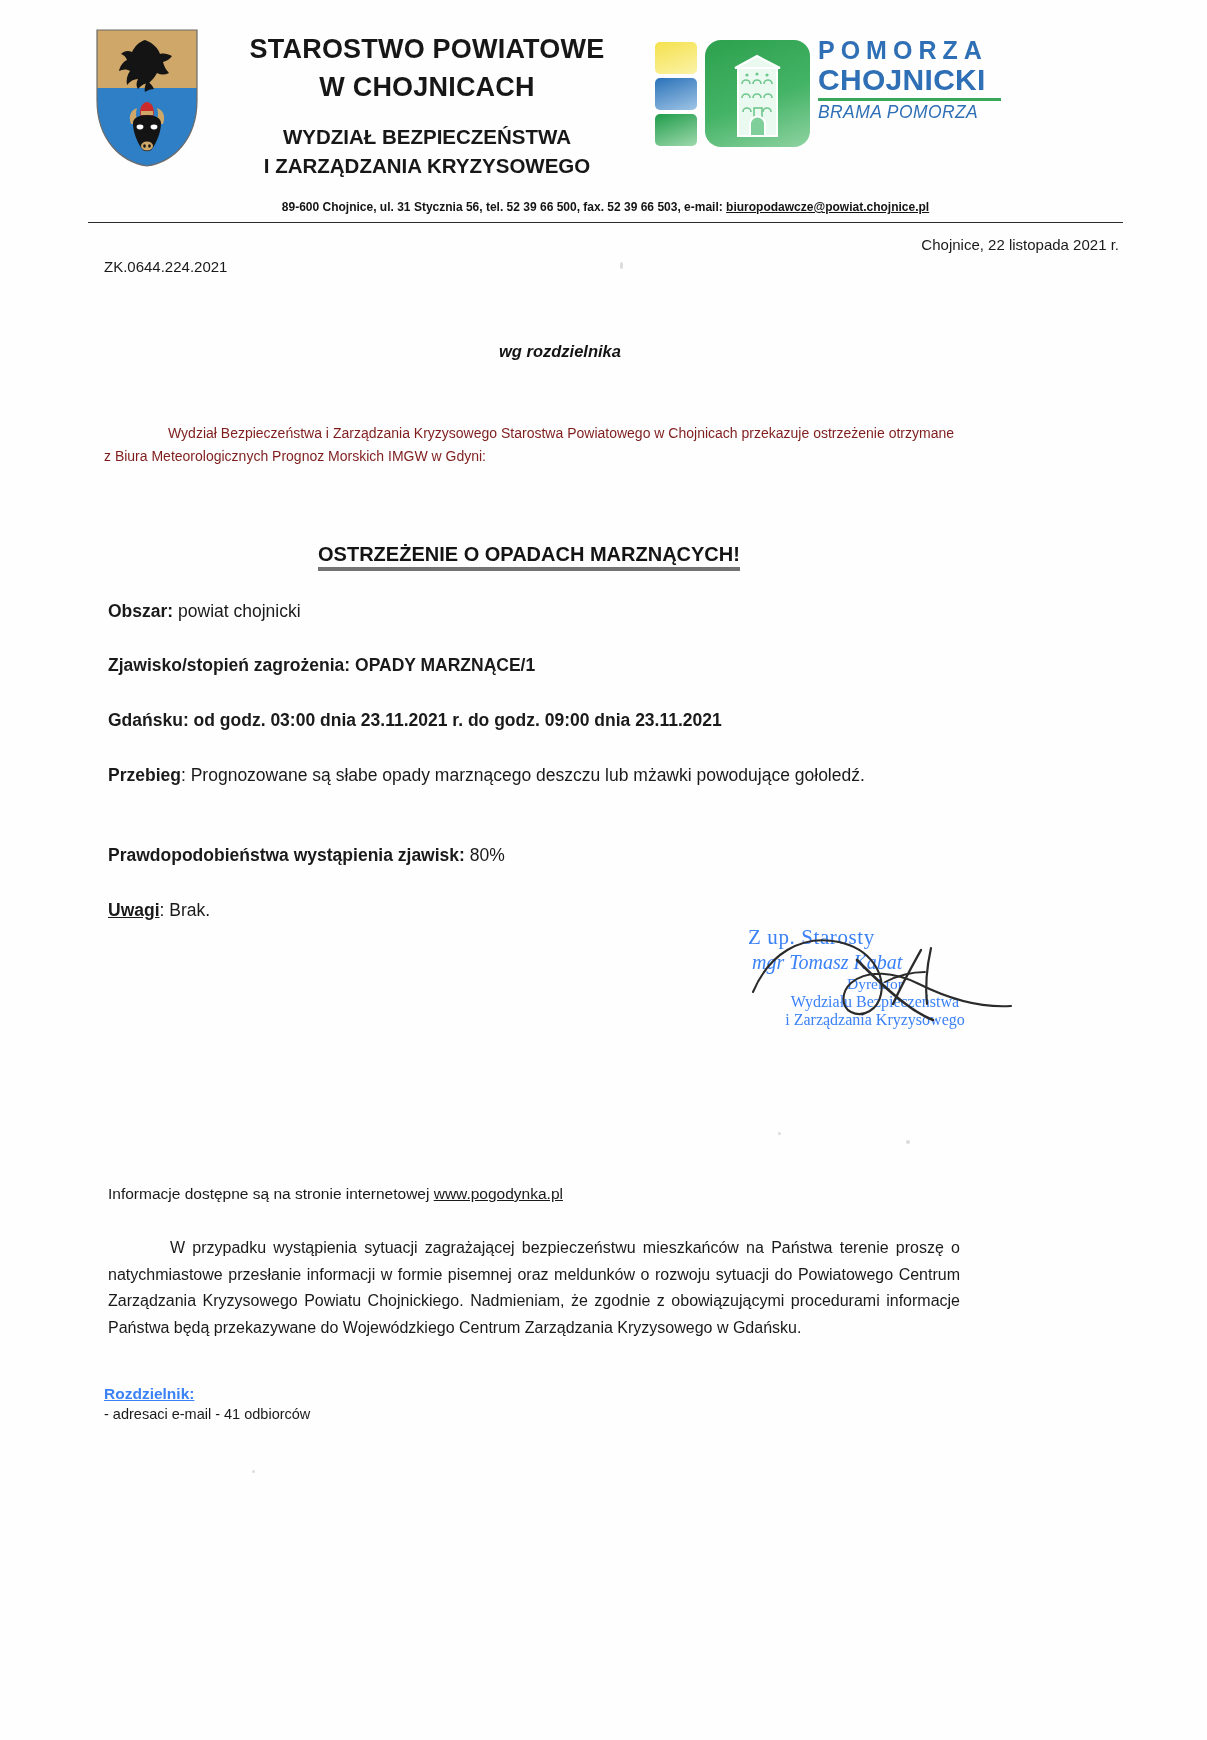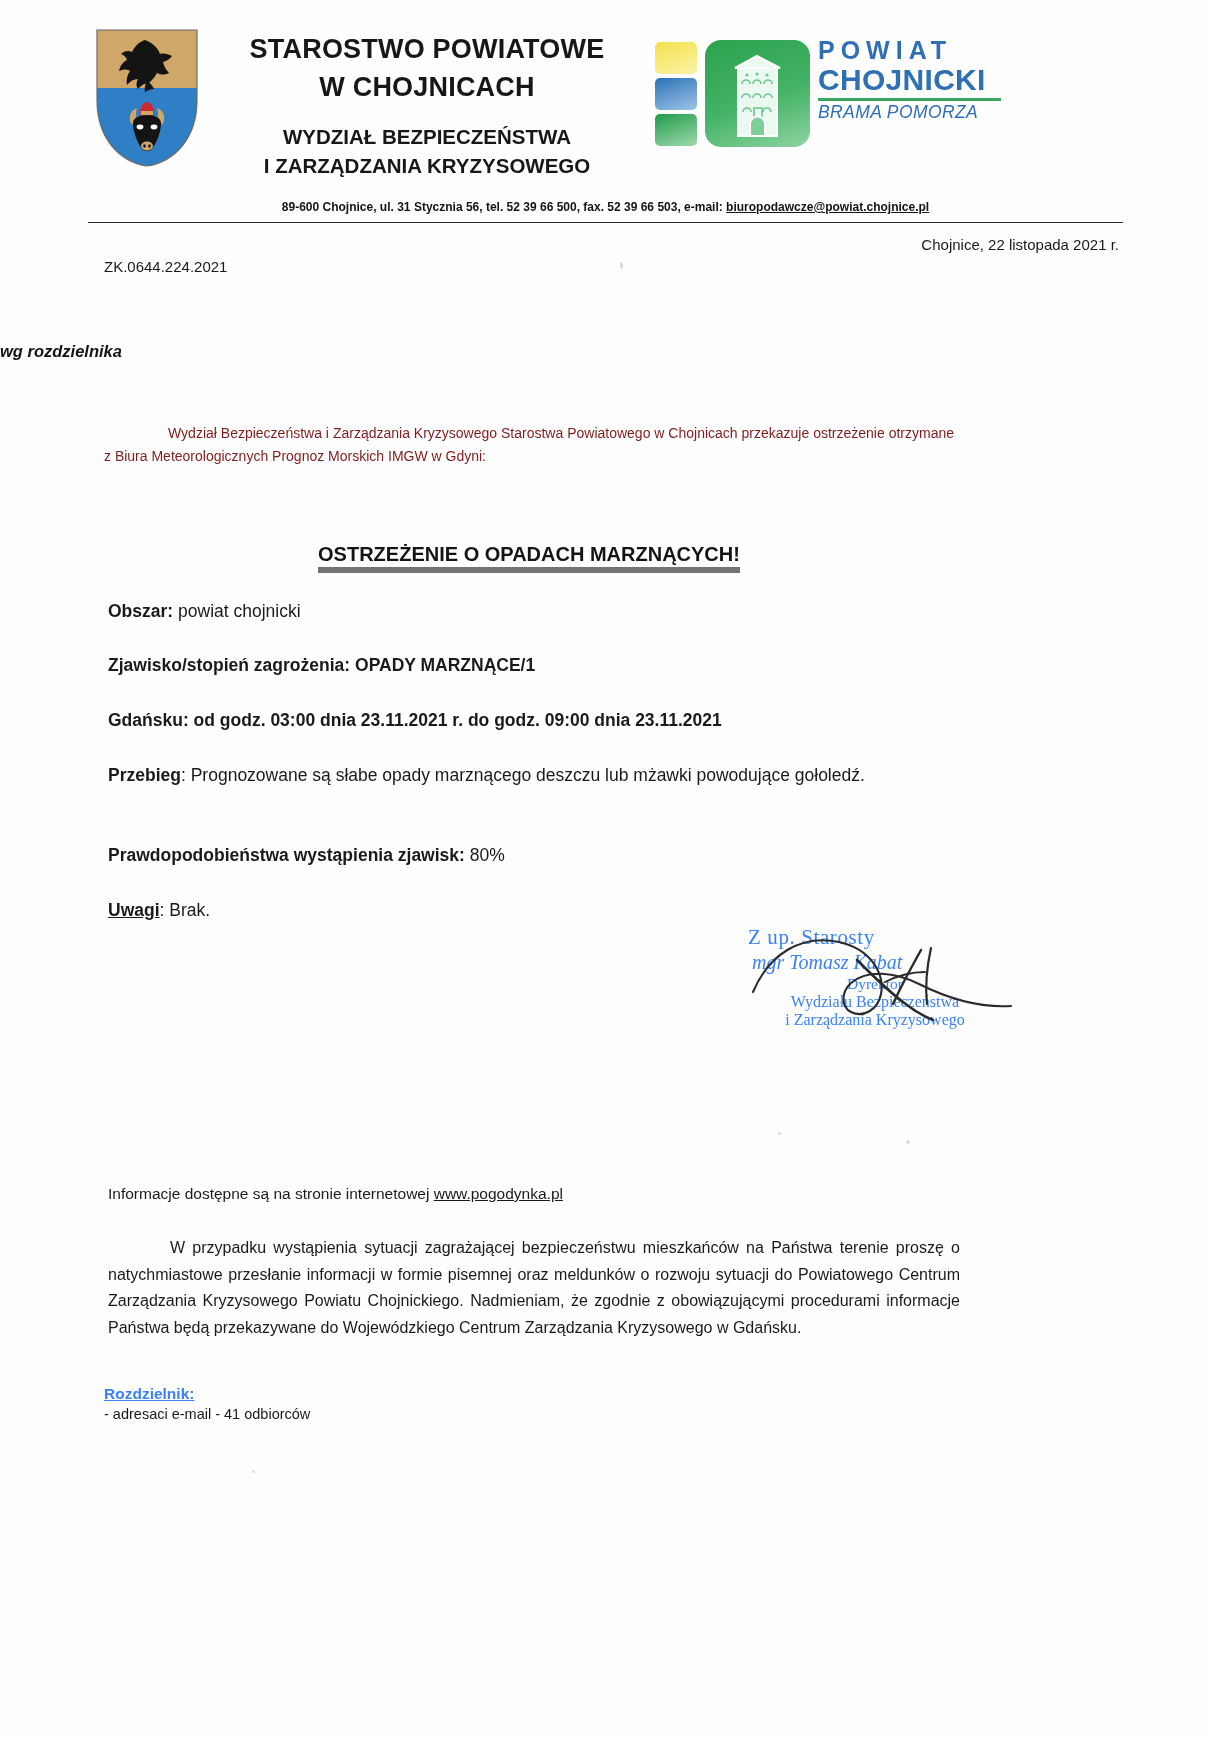--- a/index.html
+++ b/index.html
@@ -165,21 +165,21 @@
     top: 258px;
     left: 104px;
     font-size: 15px;
     color: #1a1a1a;
   }
   .recipient {
     position: absolute;
     top: 342px;
     left: 0;
     width: 1120px;
-    text-align: left;
+    text-align: center;
     font-size: 16.5px;
     font-weight: bold;
     font-style: italic;
     color: #141414;
   }
 
   
   .intro {
     position: absolute;
     top: 422px;
@@ -196,21 +196,21 @@
     position: absolute;
     top: 543px;
     left: 104px;
     width: 850px;
     text-align: center;
     font-size: 20px;
     font-weight: bold;
     color: #141414;
   }
   .warn-title span {
-    border-bottom: 6px solid #737373;
+    border-bottom: 4px solid #737373;
     padding-bottom: 2px;
   }
 
   .field {
     position: absolute;
     left: 108px;
     width: 852px;
     font-size: 17.5px;
     line-height: 1.55;
     color: #1a1a1a;
@@ -377,21 +377,21 @@
               <rect x="49" y="68" width="8" height="9"></rect>
             </g>
             <circle cx="42" cy="35" r="1.6" fill="#6fc78d" stroke="none"></circle>
             <circle cx="52" cy="34" r="1.6" fill="#6fc78d" stroke="none"></circle>
             <circle cx="62" cy="35" r="1.6" fill="#6fc78d" stroke="none"></circle>
             <path d="M45,96 L45,84 a7.5,7.5 0 0 1 15,0 L60,96 Z" fill="#7fcf9a" stroke="#ffffff"></path>
           </g>
         </svg>
       </div>
       <div class="logo-text">
-        <div class="logo-powiat">POWIAT</div>
+        <div class="logo-powiat">POMORZA</div>
         <div class="logo-chojnicki">CHOJNICKI</div>
         <div class="logo-rule"></div>
         <div class="logo-brama">BRAMA POMORZA</div>
       </div>
     </div>
   </div>
 
   <div class="address-line">
     <span>89-600 Chojnice, ul. 31 Stycznia 56, tel. 52 39 66 500, fax. 52 39 66 503, e-mail: </span><span class="mail">biuropodawcze@powiat.chojnice.pl</span>
   </div>

